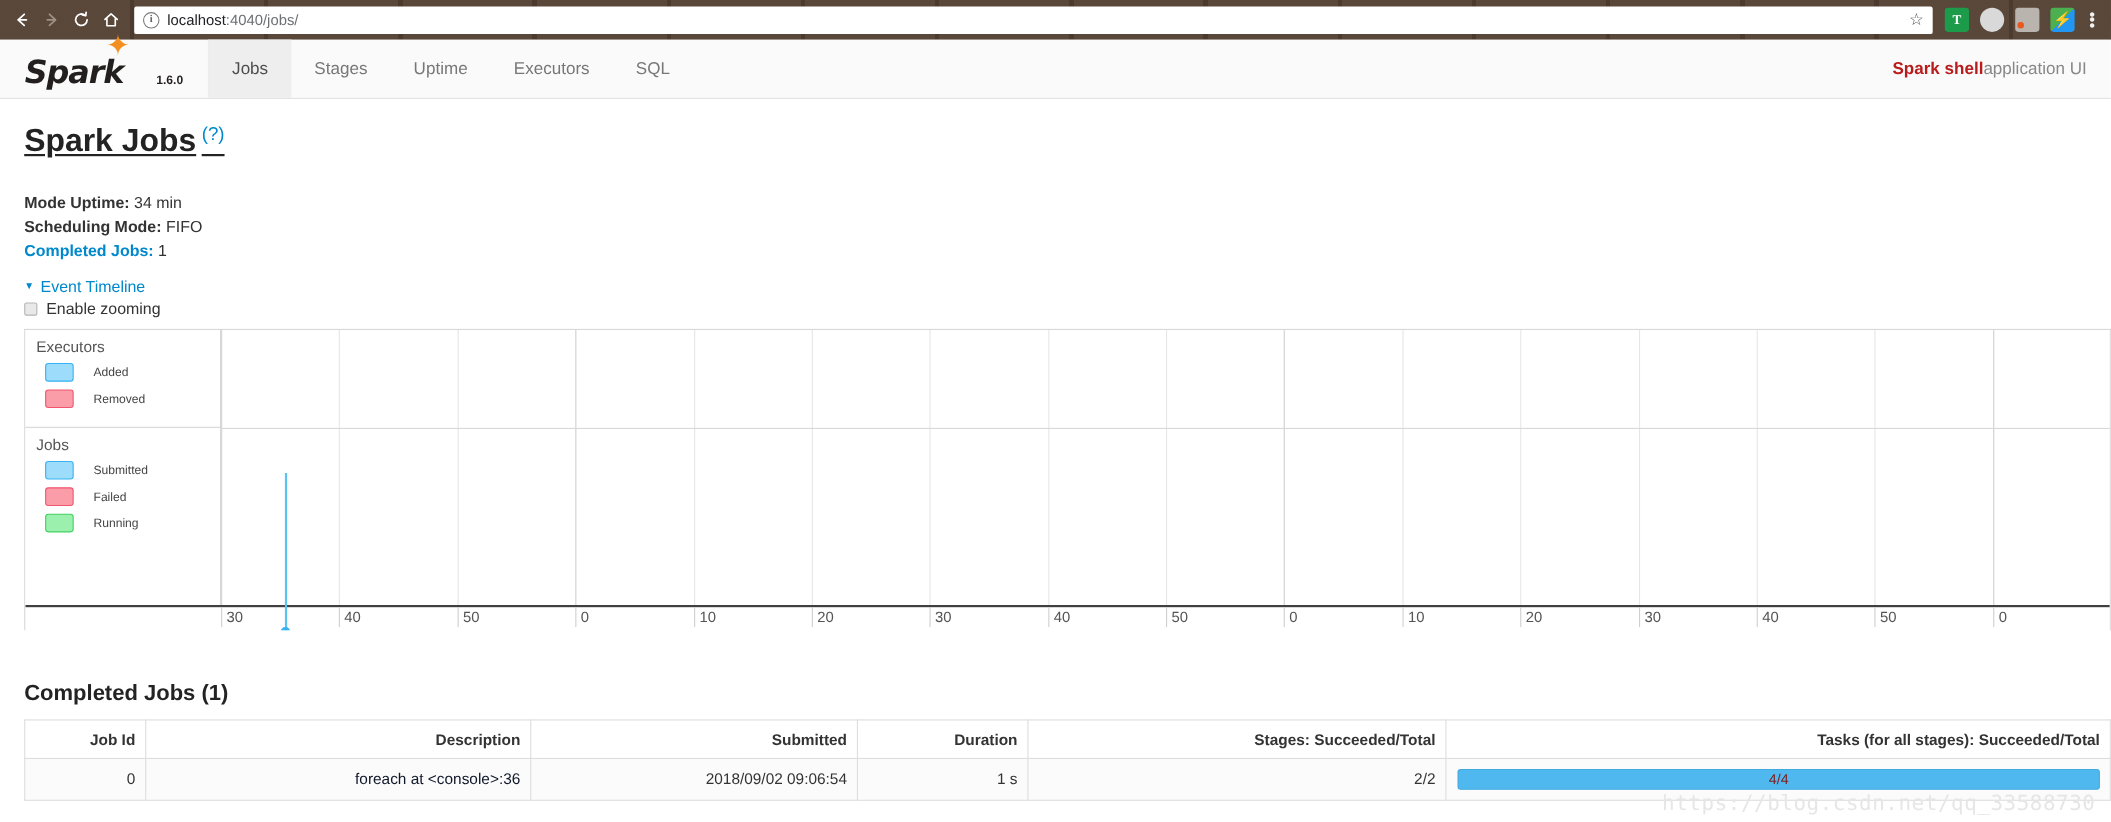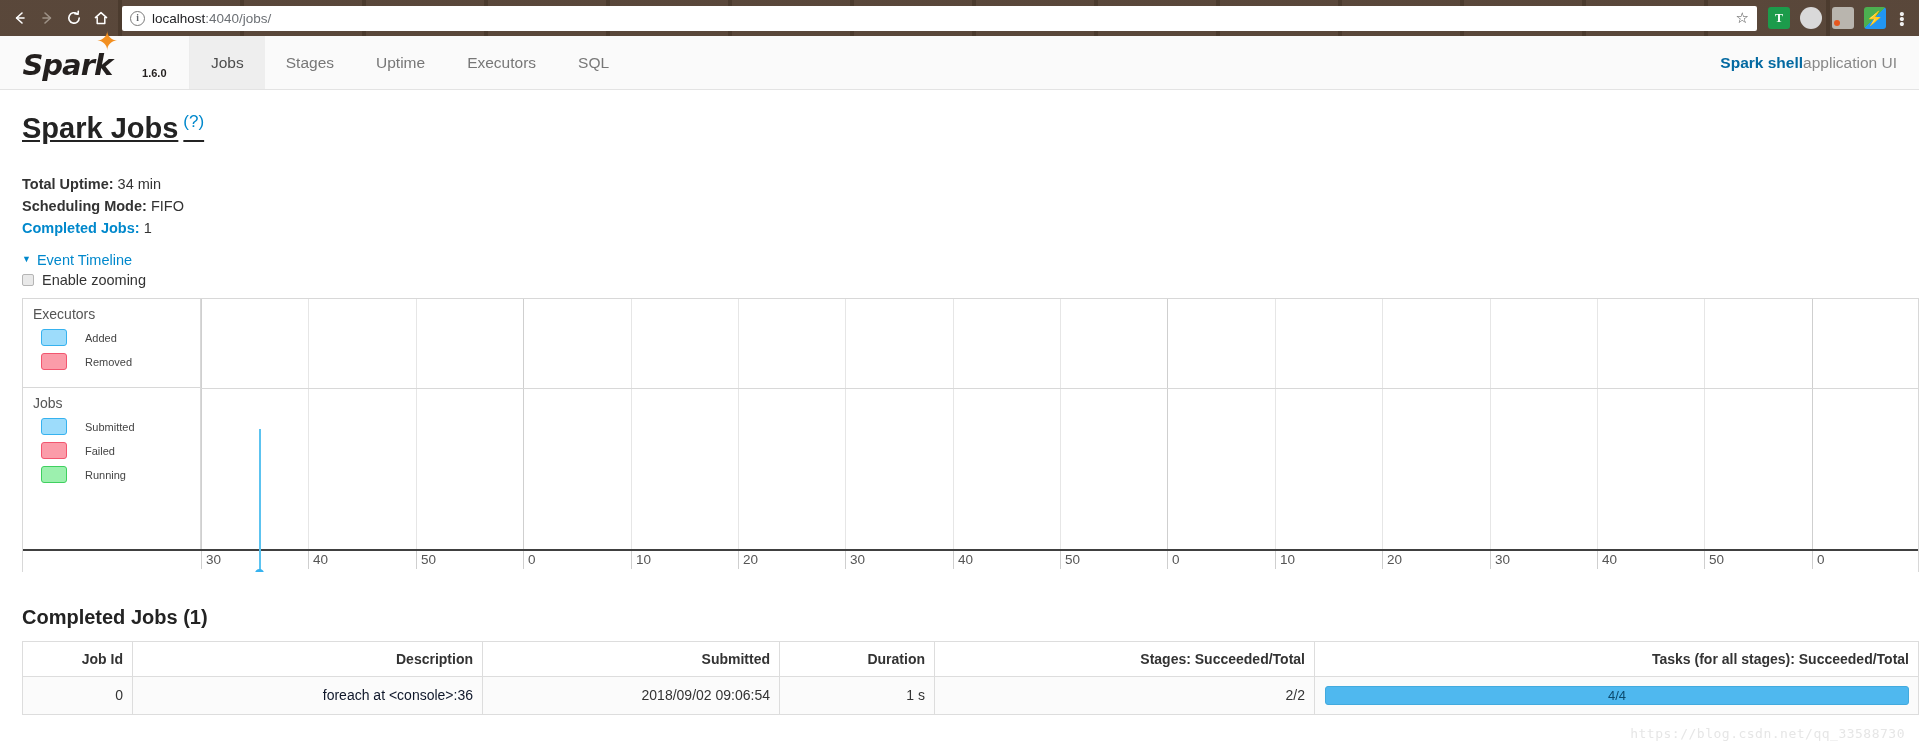--- a/index.html
+++ b/index.html
@@ -95,21 +95,21 @@
     display:flex; align-items:center;
     padding:0 21px;
     font-size:15.5px; color:#777777;
     box-sizing:border-box;
   }
   .navtab.active{ background:#eeeeee; color:#4d4d4d; }
   #app-name{
     margin-left:auto; display:flex; align-items:center;
     padding-right:22px; font-size:15.5px; color:#888888;
   }
-  #app-name b{ color:#0369a1; }
+  #app-name b{ color:#b91c1c; }
 
   
   #content{ padding:14px 22px 0 22px; box-sizing:border-box; width:1919px; }
   #page-title{
     font-size:29px; font-weight:bold; color:#232323;
     margin:9px 0 30px 0; line-height:1;text-decoration:underline;
   }
   #page-title .help{
     font-size:17px; color:#0088cc; font-weight:normal;
     vertical-align:super; margin-left:5px;
@@ -177,47 +177,47 @@
     border-top:2px solid #404040;
     box-sizing:border-box;
   }
   .tick-label{
     position:absolute; top:1px; font-size:13.5px; color:#555555;
     padding-left:5px;
   }
   .tick-sep{ position:absolute; top:0; height:18px; width:1px; background:#cfcfcf; }
 
   
-  #jobs-section{ margin-top:34px; }
+  #jobs-section{ margin-top:46px; }
   #jobs-heading{ font-size:20px; font-weight:bold; color:#232323; margin-bottom:12px; }
   table#jobs-table{
     border-collapse:collapse; width:1897px;
     font-size:14px; table-layout:fixed;
   }
   #jobs-table th, #jobs-table td{
     border:1px solid #dddddd;
     padding:9px 9px 9px 10px;
     text-align:right; vertical-align:middle;
     box-sizing:border-box;
   }
   #jobs-table th{ color:#333333; font-weight:bold; background:#ffffff; }
   #jobs-table td{ color:#333333; background:#fbfbfb; }
   #jobs-table a{ color:#0f172a; text-decoration:none; }
   td.progress-cell{ padding:5px 6px; }
   .progress-bar{
     height:19px; background:#4fb8ef;
     border:1px solid #42aade; border-radius:3px;
-    font-size:13px; color:#0c4a6e;
+    font-size:13px; color:#7f1d1d;
     display:flex; align-items:center; justify-content:center;
     box-sizing:border-box;
   }
   #watermark{
     position:absolute; right:14px; bottom:6px;
     font-family:"DejaVu Sans Mono", monospace;
-    font-size:13px; color:#e6e6e6; letter-spacing:0.5px;
+    font-size:19px; color:#e6e6e6; letter-spacing:0.5px;
   }
 </style>
 </head>
 <body>
 
 <div id="browser-chrome">
   <div class="nav-btn">
     <svg width="18" height="18" viewBox="0 0 18 18">
         <path d="M11 4 L5.5 9 L11 14" fill="none" stroke="#ffffff" stroke-width="1.6" stroke-linecap="round" stroke-linejoin="round"></path>
         <path d="M5.8 9 H13" stroke="#ffffff" stroke-width="1.6" stroke-linecap="round"></path>
@@ -278,21 +278,21 @@
   </div>
 </div>
 
 <div id="content">
 
   <div id="page-title">
     <span>Spark Jobs</span><span class="help">(?)</span>
   </div>
 
   <div class="summary-line">
-    <b>Total Uptime:</b><span> 34 min</span>
+    <b>Mode Uptime:</b><span> 34 min</span>
   </div>
   <div class="summary-line">
     <b>Scheduling Mode:</b><span> FIFO</span>
   </div>
   <div class="summary-line link">
     <b>Completed Jobs:</b><span> 1</span>
   </div>
 
   <div id="timeline-toggle">
     <span class="caret">▼</span>

